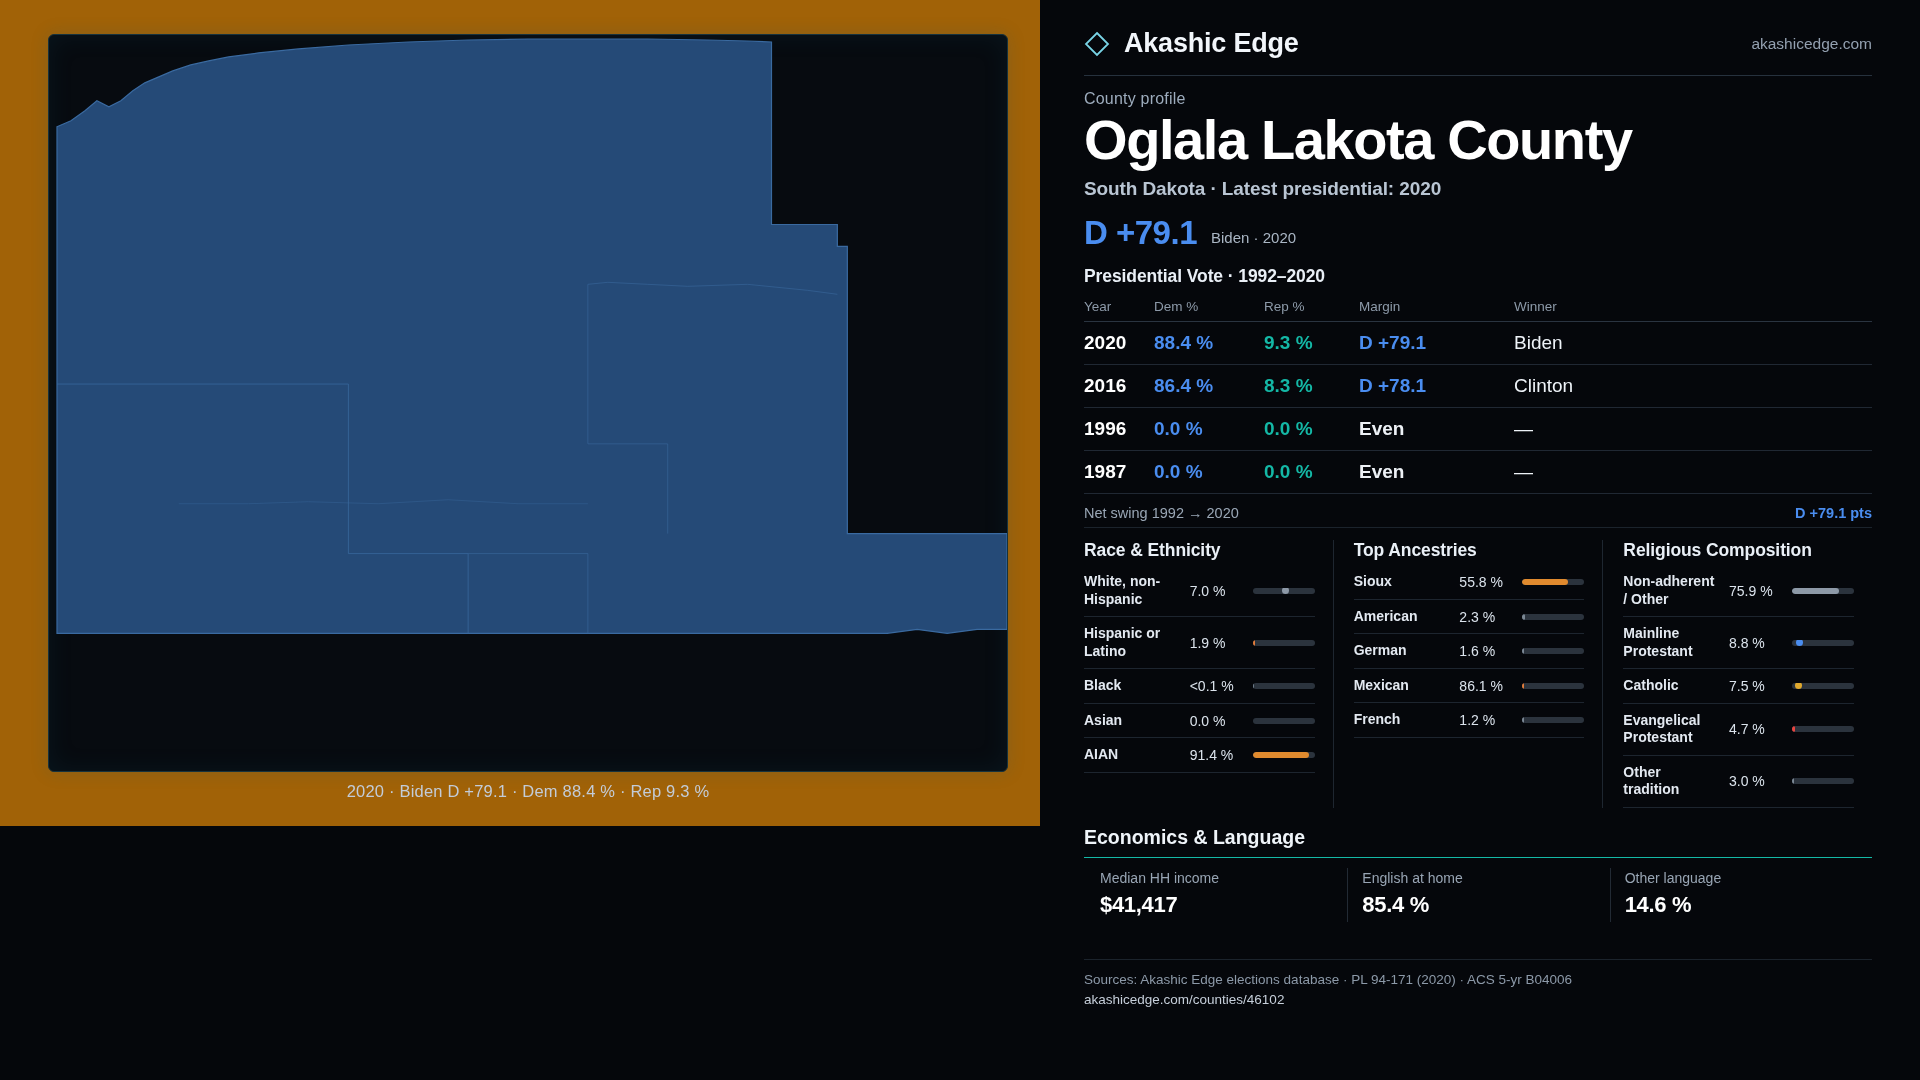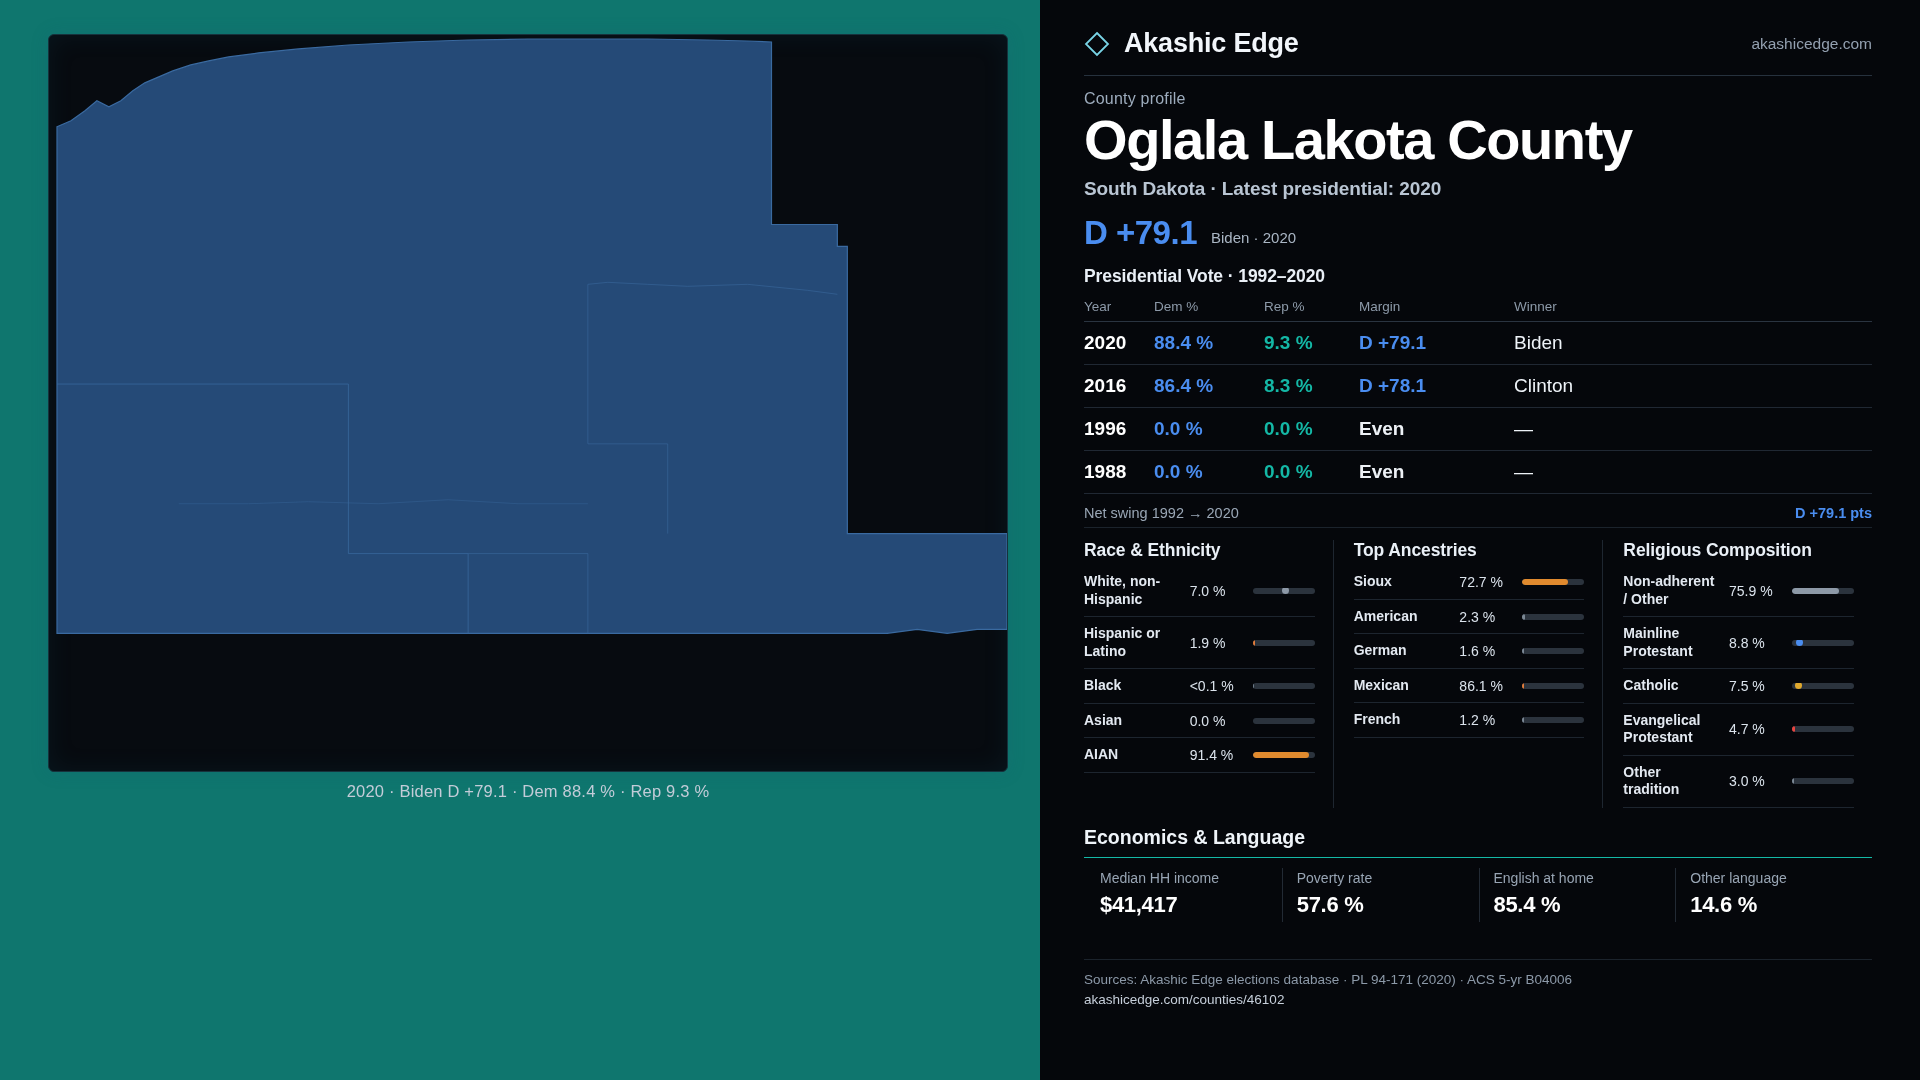--- a/index.html
+++ b/index.html
@@ -9,22 +9,22 @@
     font-family: "Liberation Sans", sans-serif;
     color: #e8eef7;
     overflow: hidden;
   }
   .page { position: relative; width: 1920px; height: 1080px; display: flex; }
 
   
   .map-panel {
     position: relative;
     width: 1040px;
-    height: 1080px;
-    background: #0f766e;
+    height: 826px;
+    background: #a16207;
     flex: 0 0 1040px;
   }
   .map-frame {
     position: absolute;
     left: 48px; top: 34px;
     width: 960px; height: 738px;
     border: 1px solid #16323c;
     border-radius: 6px;
     background: #070b10;
     box-shadow: 0 0 26px rgba(30,120,150,0.10) inset, 0 0 18px rgba(20,90,120,0.18);
@@ -224,21 +224,21 @@
           <td class="winner">Clinton</td>
         </tr>
         <tr>
           <td class="year">1996</td>
           <td class="dem">0.0 %</td>
           <td class="rep">0.0 %</td>
           <td class="margin m-even">Even</td>
           <td class="winner">—</td>
         </tr>
         <tr>
-          <td class="year">1988</td>
+          <td class="year">1987</td>
           <td class="dem">0.0 %</td>
           <td class="rep">0.0 %</td>
           <td class="margin m-even">Even</td>
           <td class="winner">—</td>
         </tr>
       </tbody>
     </table>
 
     <div class="swingrow">
       <div class="swing-label">Net swing 1992 → 2020</div>
@@ -284,21 +284,21 @@
           <span class="bar-track">
               <span class="bar-fill" style="width:91%;background:#e08a2e"></span>
             </span>
         </div>
       </div>
 
       <div class="demo-col">
         <div class="demo-title">Top Ancestries</div>
         <div class="demo-row">
           <span class="demo-name">Sioux</span>
-          <span class="demo-val">72.7 %</span>
+          <span class="demo-val">55.8 %</span>
           <span class="bar-track">
               <span class="bar-fill" style="width:73%;background:#e08a2e"></span>
             </span>
         </div>
         <div class="demo-row">
           <span class="demo-name">American</span>
           <span class="demo-val">2.3 %</span>
           <span class="bar-track">
               <span class="bar-fill" style="width:4%;background:#7b8794"></span>
             </span>
@@ -366,24 +366,20 @@
       </div>
     </div>
 
     <div class="econ-head">Economics &amp; Language</div>
     <div class="econ-wrap">
       <div class="econ-cell">
         <div class="econ-label">Median HH income</div>
         <div class="econ-value">$41,417</div>
       </div>
       <div class="econ-cell">
-        <div class="econ-label">Poverty rate</div>
-        <div class="econ-value">57.6 %</div>
-      </div>
-      <div class="econ-cell">
         <div class="econ-label">English at home</div>
         <div class="econ-value">85.4 %</div>
       </div>
       <div class="econ-cell">
         <div class="econ-label">Other language</div>
         <div class="econ-value">14.6 %</div>
       </div>
     </div>
 
     <div class="footer">

